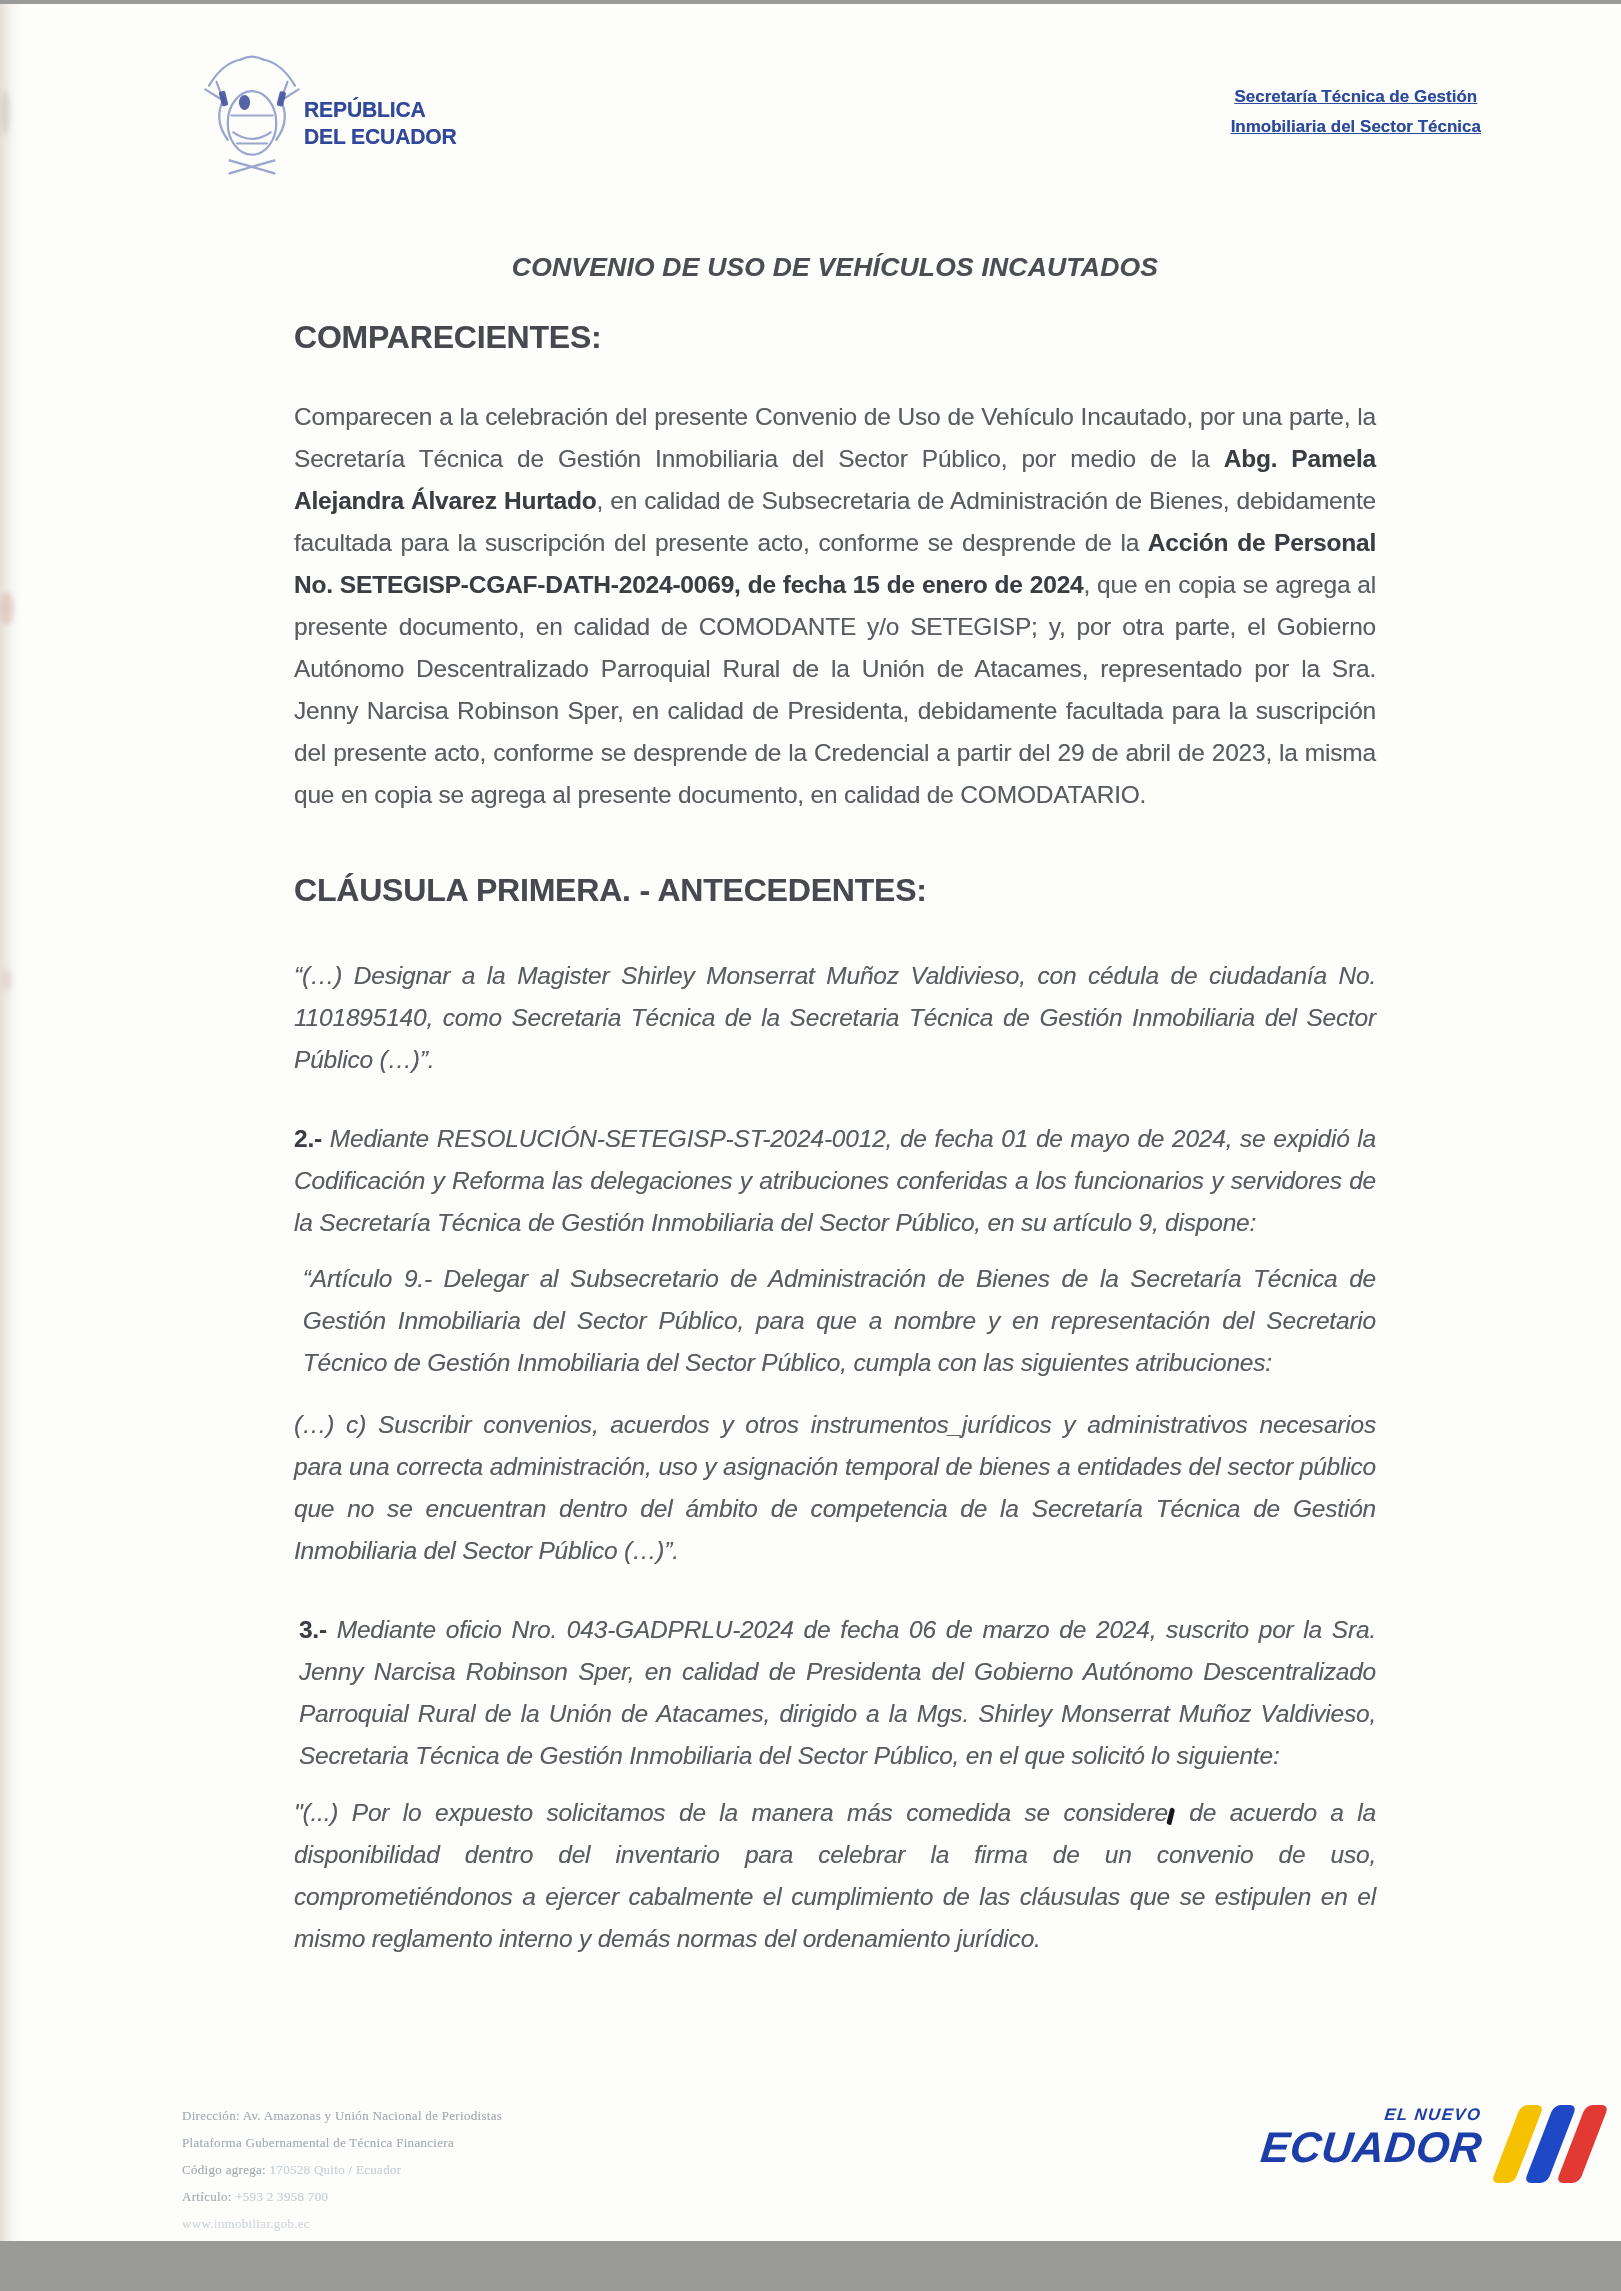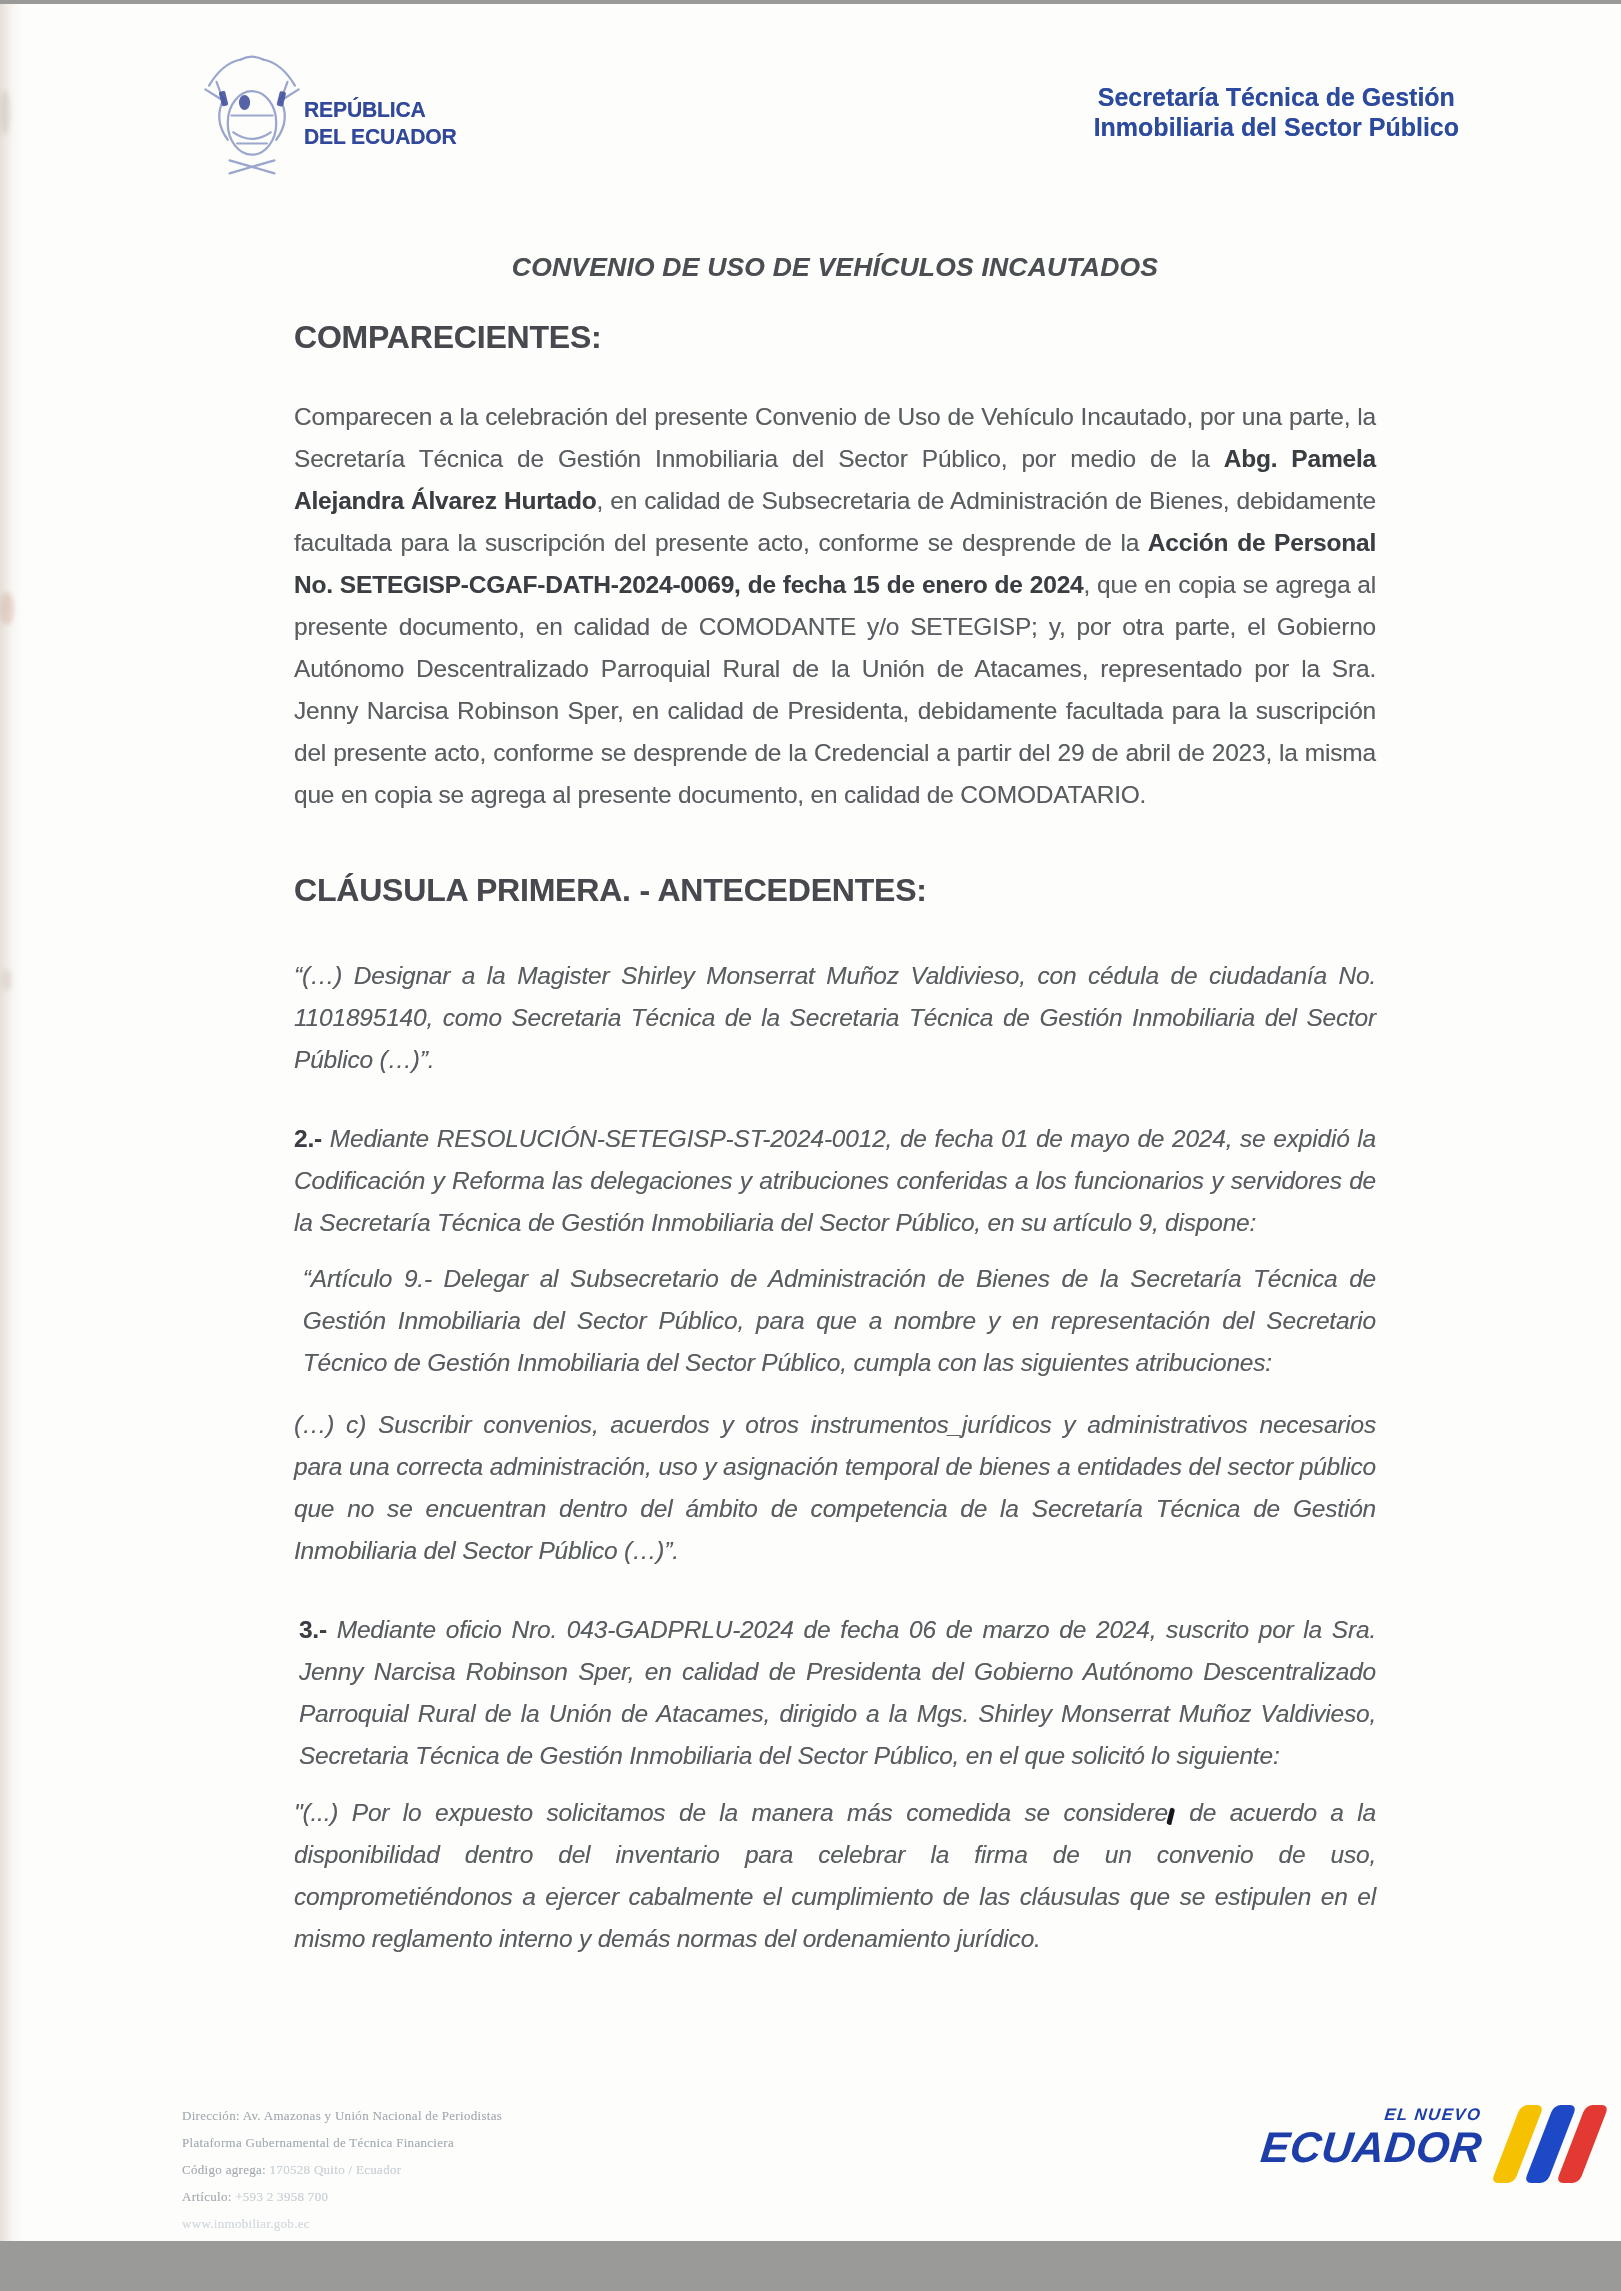--- a/index.html
+++ b/index.html
@@ -25,24 +25,25 @@
 
   
   .crest{position:absolute;left:196px;top:45px;width:112px;height:133px;}
   .gov-name{
     position:absolute;left:304px;top:92px;
     font-weight:700;font-size:22.5px;line-height:27.4px;letter-spacing:-0.2px;
     color:#32499b;transform:scaleX(.94);transform-origin:left top;
     text-shadow:0 0 0.5px rgba(50,73,155,.6);
   }
   .org-name{
-    position:absolute;right:162px;top:78px;
-    font-weight:700;font-size:25px;line-height:30px;
+    position:absolute;right:140px;top:78px;
+    font-weight:700;font-size:17px;line-height:30px;
     color:#2c4a9e;text-align:center;
     text-shadow:0 0 0.6px rgba(44,74,158,.65);
+    text-decoration:underline;
   }
 
   
   .content{
     position:absolute;left:294px;top:0;width:1082px;
     padding-top:241px;
     font-size:24.5px;line-height:42px;letter-spacing:-0.2px;
     text-shadow:0 0 0.6px rgba(96,99,103,.45);
   }
   .doc-title{
@@ -141,21 +142,21 @@
     </svg>
   </div>
 
   <div class="gov-name">
     <div>REPÚBLICA</div>
     <div>DEL ECUADOR</div>
   </div>
 
   <div class="org-name">
     <div>Secretaría Técnica de Gestión</div>
-    <div>Inmobiliaria del Sector Público</div>
+    <div>Inmobiliaria del Sector Técnica</div>
   </div>
 
   <div class="content">
 
     <h1 class="doc-title">CONVENIO DE USO DE VEHÍCULOS INCAUTADOS</h1>
 
     <h2 class="h-sec h-comparecientes">COMPARECIENTES:</h2>
 
     <p class="just p1"><span>Comparecen a la celebración del presente Convenio de Uso de Vehículo Incautado, por una parte, la Secretaría Técnica de Gestión Inmobiliaria del Sector Público, por medio de la </span><span class="b">Abg. Pamela Alejandra Álvarez Hurtado</span><span>, en calidad de Subsecretaria de Administración de Bienes, debidamente facultada para la suscripción del presente acto, conforme se desprende de la </span><span class="b">Acción de Personal No. SETEGISP-CGAF-DATH-2024-0069, de fecha 15 de enero de 2024</span><span>, que en copia se agrega al presente documento, en calidad de COMODANTE y/o SETEGISP; y, por otra parte, el Gobierno Autónomo Descentralizado Parroquial Rural de la Unión de Atacames, representado por la Sra. Jenny Narcisa Robinson Sper, en calidad de Presidenta, debidamente facultada para la suscripción del presente acto, conforme se desprende de la Credencial a partir del 29 de abril de 2023, la misma que en copia se agrega al presente documento, en calidad de COMODATARIO.</span></p>
 

